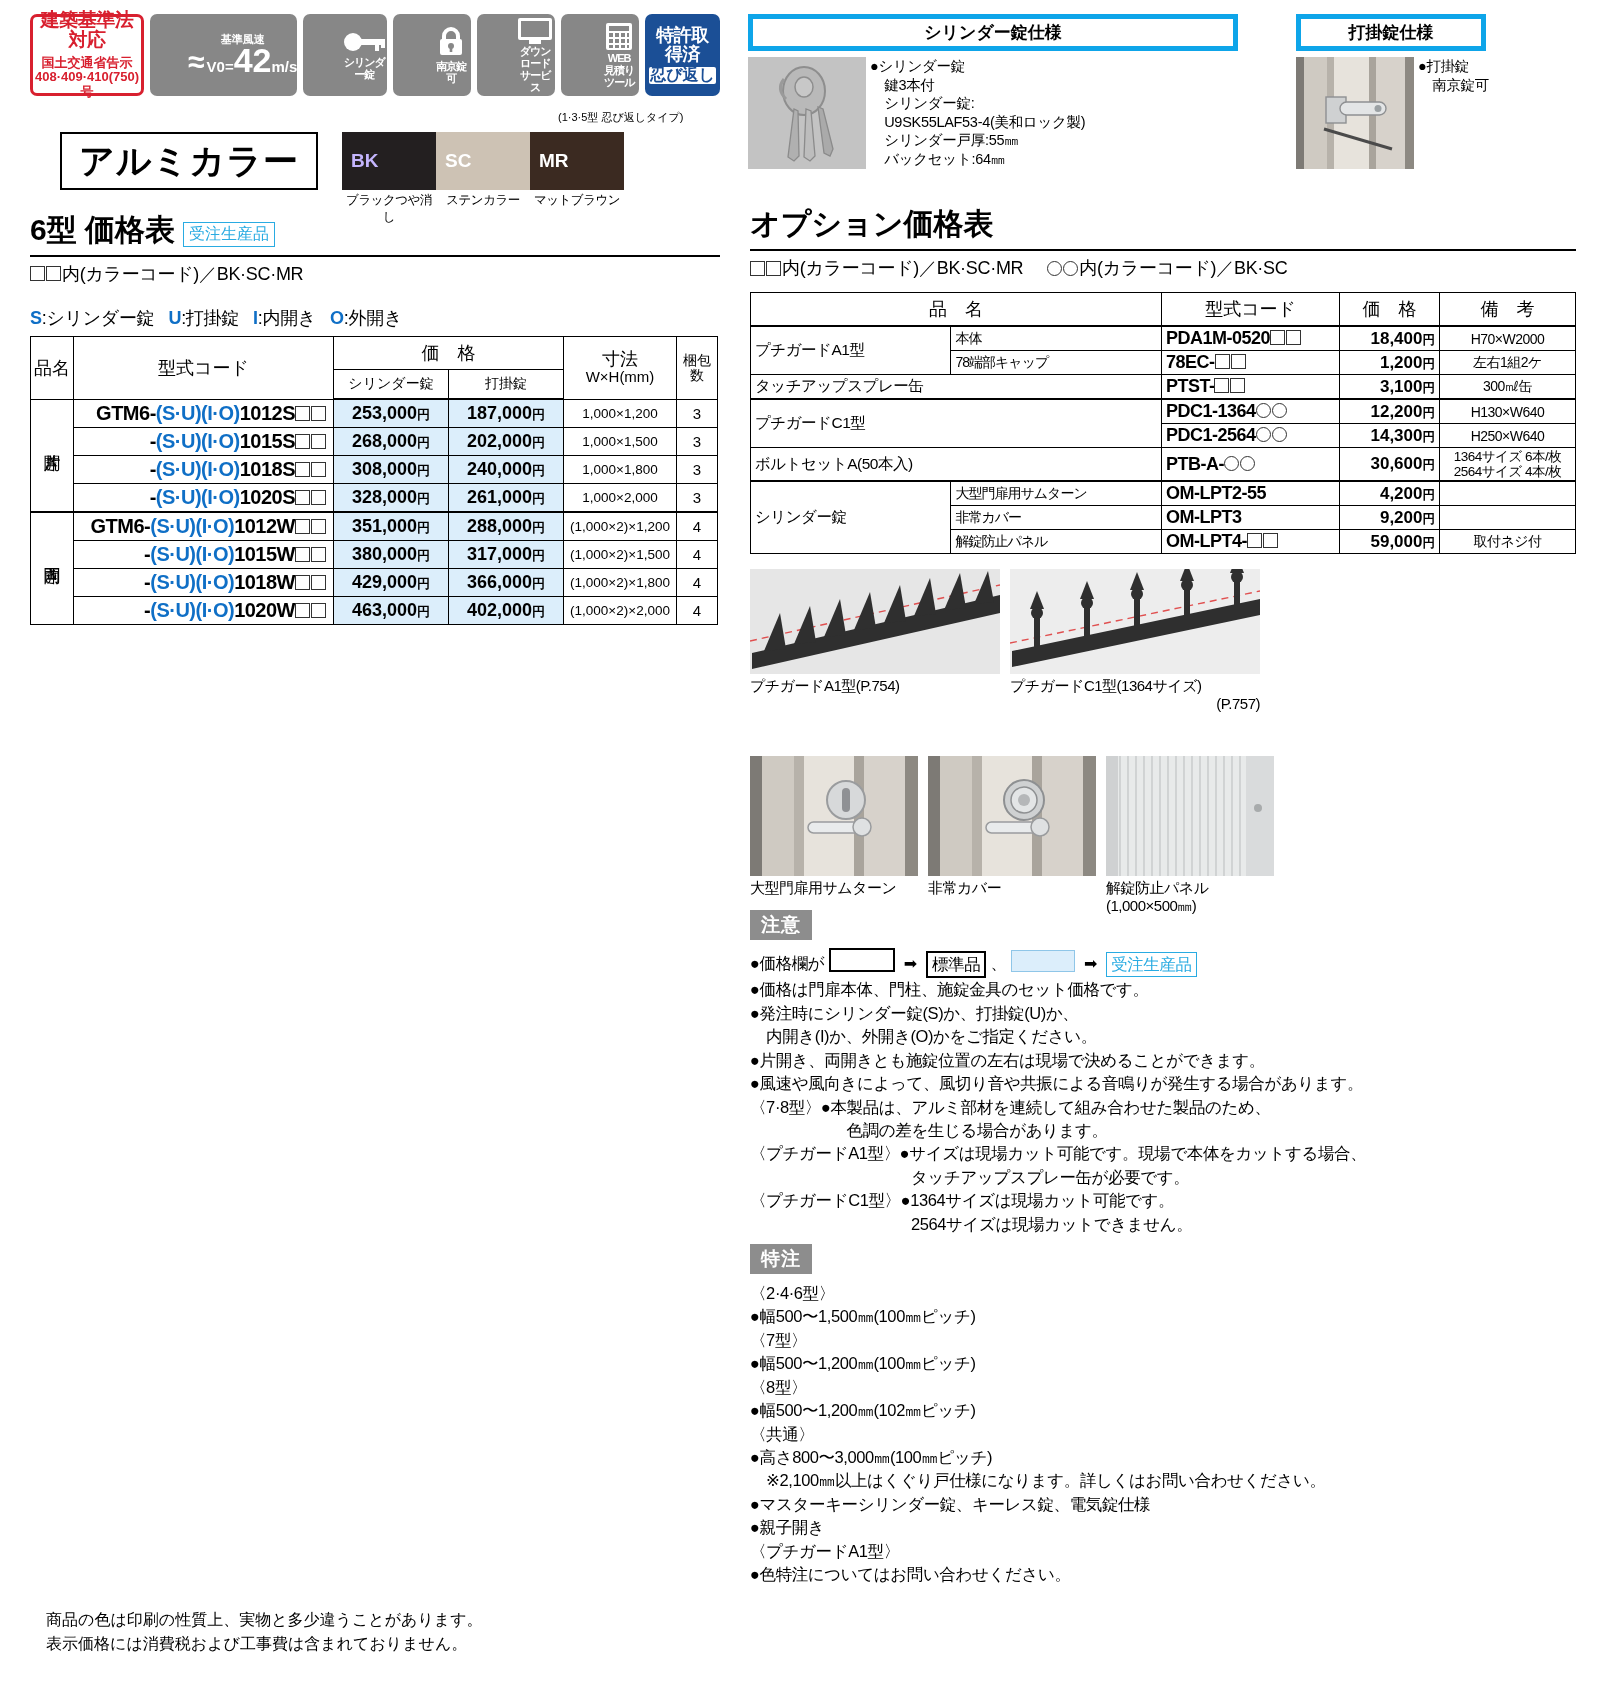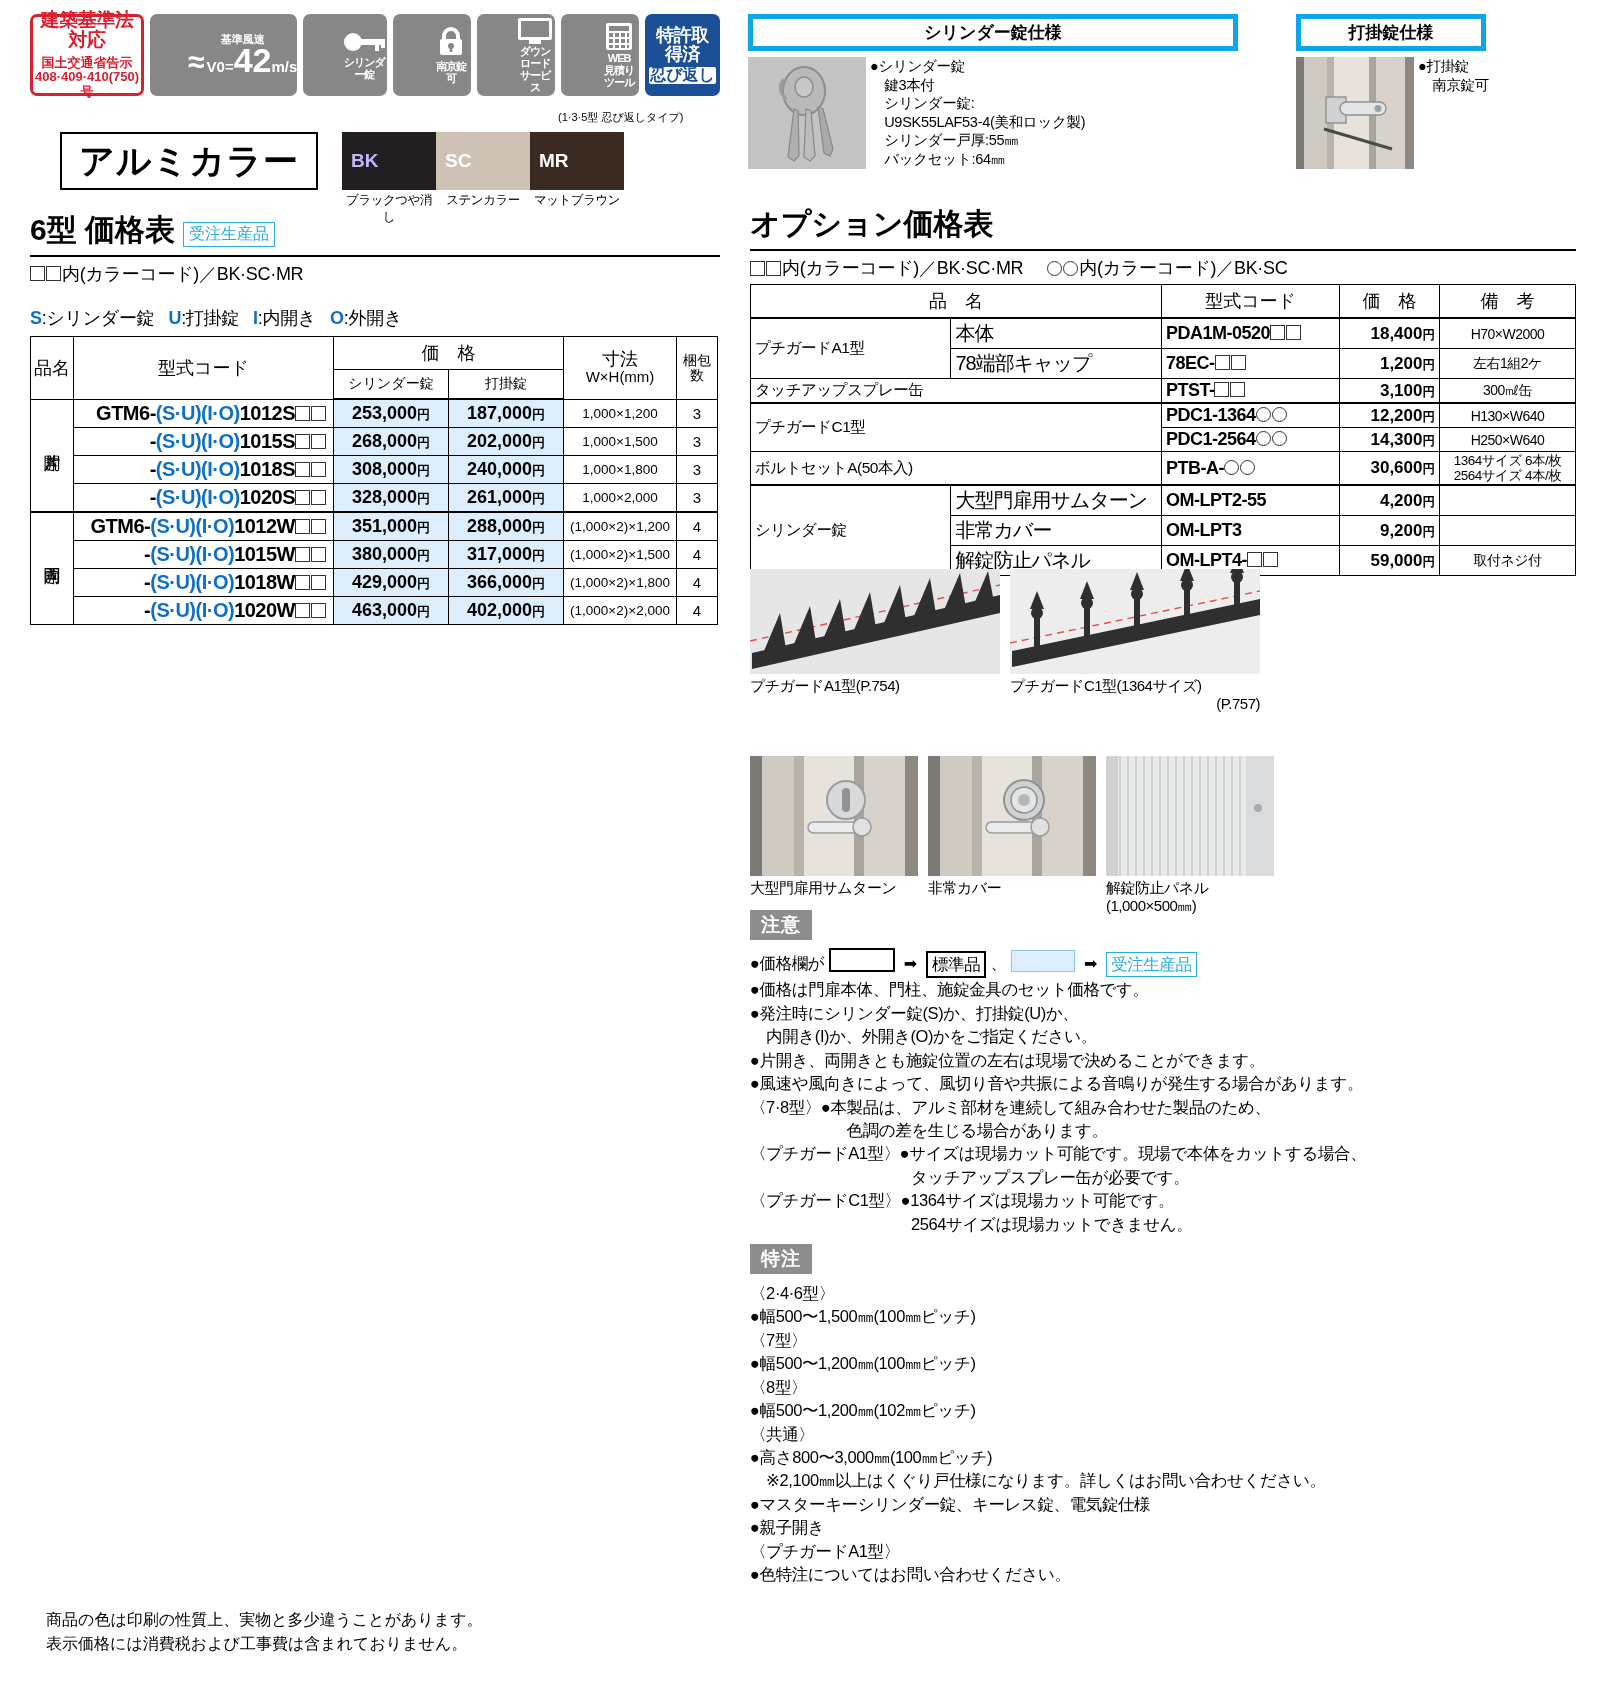--- a/index.html
+++ b/index.html
@@ -93,26 +93,26 @@
       font-weight:bold;padding:2px 0;box-sizing:border-box;}
   .specbox .body{display:flex;margin-top:6px;}
   .specbox .txt{font-size:14.5px;line-height:1.28;margin-left:4px;letter-spacing:-.3px;}
   .ph{background:#c9c9c9;position:relative;overflow:hidden;}
 
   
   .ph-door{background:linear-gradient(90deg,#7d7a75 0 7%,#cfcac2 7% 26%,#b7b2aa 26% 32%,#e7e3dc 32% 62%,#a9a49c 62% 68%,#d7d2cb 68% 92%,#8d8982 92% 100%);}
   .ph-keys{background:#c3c3c3;}
 
   
-  .otbl{width:660px;margin-top:4px;font-size:15px;}
+  .otbl{width:660px;margin-top:12px;font-size:15px;}
   .otbl th,.otbl td{border-left:1px solid #000;border-right:1px solid #000;
       border-top:1px solid #000;border-bottom:1px solid #000;padding:1px 4px;}
   .otbl .hdr th{font-size:18px;font-weight:normal;text-align:center;height:30px;}
   .otbl td.nm1{font-size:15.5px;text-align:left;letter-spacing:-.5px;}
-  .otbl td.nm2{font-size:20px;text-align:left;letter-spacing:-1px;}
+  .otbl td.nm2{font-size:14px;text-align:left;letter-spacing:-1px;}
   .otbl td.code{font-size:18px;font-weight:bold;text-align:left;letter-spacing:-.5px;width:168px;}
   .otbl td.pr{font-size:17px;font-weight:bold;text-align:right;width:90px;}
   .otbl td.pr .yen{font-size:12.5px;}
   .otbl td.rm{font-size:14px;text-align:center;width:126px;letter-spacing:-.5px;}
   .otbl td.rm small{font-size:13.5px;line-height:1.12;display:block;}
 
   
   .pg{position:absolute;}
   .pcap{font-size:15px;margin-top:3px;letter-spacing:-.5px;line-height:1.2;}
 

